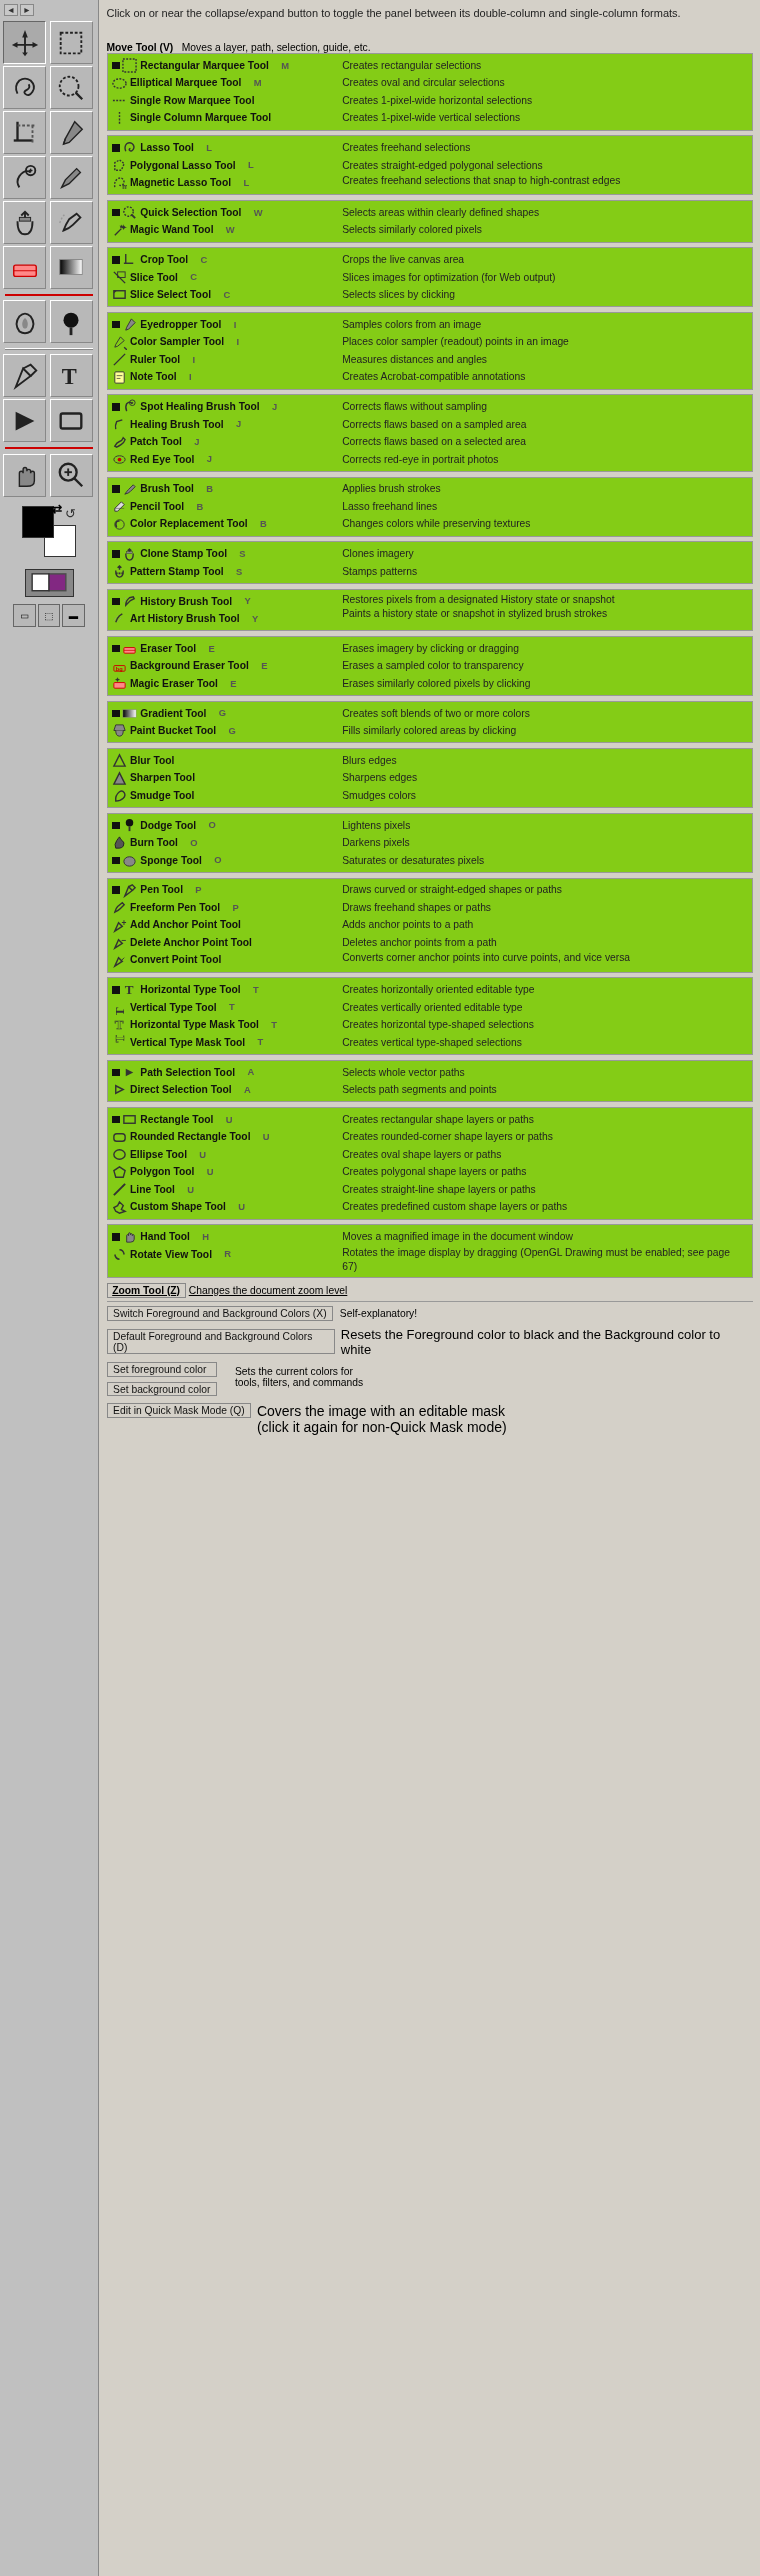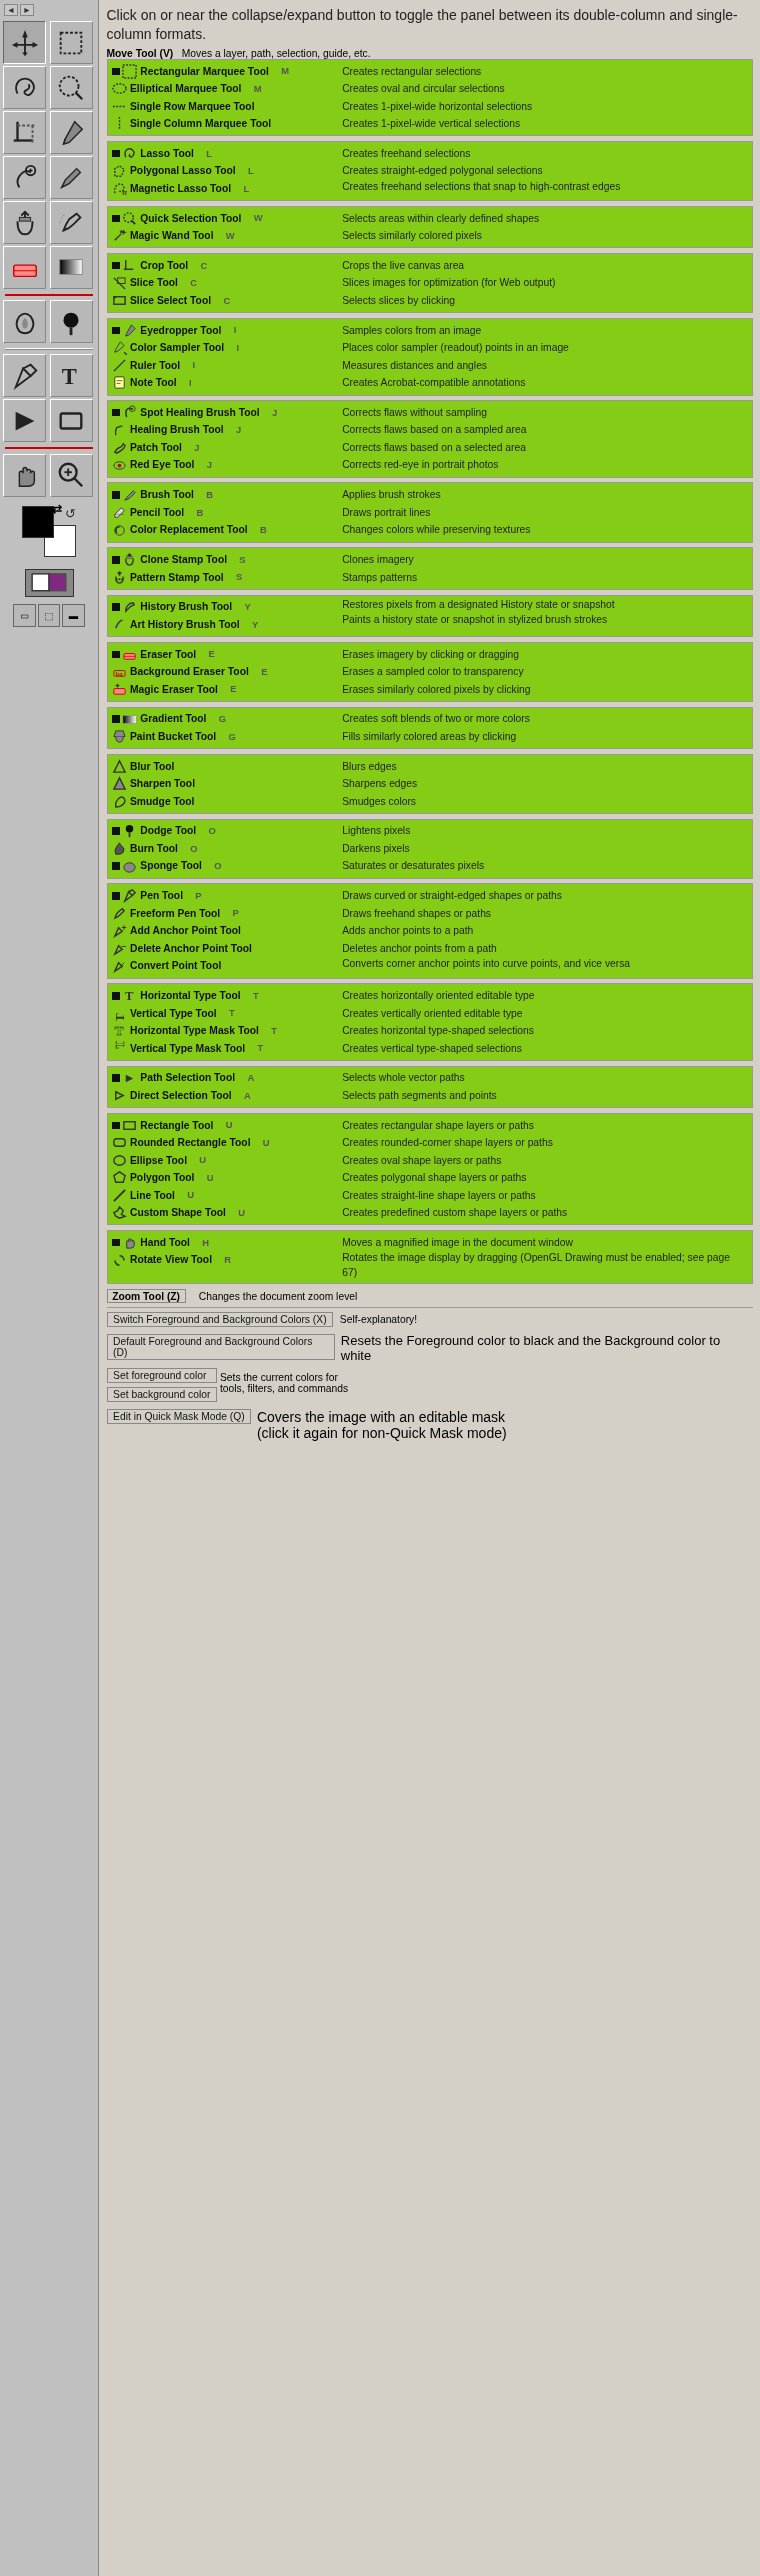--- a/index.html
+++ b/index.html
@@ -151,23 +151,23 @@
       font-size: 9.4px;
     }
 
     
     .content {
       flex: 1;
       padding: 5.6px 7.5px;
       background: #d4d0c8;
     }
     .intro-text {
-      font-size: 14px;
+      font-size: 11px;
       color: #222;
-      margin-bottom: 3px;
+      margin-bottom: 21px;
       line-height: 1.4;
     }
     .tool-shortcut {
       font-size: 9.4px;
       color: #555;
       margin-left: 3.8px;
     }
     .divider-line {
       width: 100%;
       height: 0.9px;
@@ -215,22 +215,23 @@
       padding: 0.9px 5.6px;
       font-size: 10.3px;
       color: #111;
       background: #d4d0c8;
       display: inline-block;
       margin-bottom: 1.9px;
     }
     .zoom-row {
       display: flex;
       align-items: center;
-      gap: 13px;
+      gap: 3px;
       margin-bottom: 3.8px;
+      text-decoration: underline;
     }
   </style>
 </head>
 <body>
 
 <div class="page-container">
 
   <div class="sidebar">
     <div class="sidebar-top-arrows">
       <span class="sidebar-arrow">◄</span>
@@ -643,21 +644,21 @@
         <div class="tname">
           <svg width="15" height="15" viewBox="0 0 16 16">
               <circle cx="8" cy="8" r="5" fill="none" stroke="#333" stroke-width="1"></circle>
               <path d="M5,11 Q3,8 5,5 L8,4" fill="none" stroke="#333" stroke-width="1.5"></path>
             </svg>
           Color Replacement Tool &nbsp;<span class="tool-shortcut">B</span>
         </div>
       </div>
       <div class="tgroup-descs">
         <div class="tdesc">Applies brush strokes</div>
-        <div class="tdesc">Draws portrait lines</div>
+        <div class="tdesc">Lasso freehand lines</div>
         <div class="tdesc">Changes colors while preserving textures</div>
       </div>
     </div>
 
     <div class="tgroup">
       <div class="tgroup-names">
         <div class="tname">
           <span class="marker-square"></span>
           <svg width="15" height="15" viewBox="0 0 16 16">
               <path d="M8,2 L8,6 M6,4 L8,2 L10,4" fill="none" stroke="#333" stroke-width="1.5"></path>
@@ -1017,21 +1018,21 @@
     <div style="margin-bottom:4.7px;">
       <span class="special-label">Switch Foreground and Background Colors (X)</span>
       <span style="font-size:10.3px;margin-left:3.8px;">Self-explanatory!</span>
     </div>
 
     <div style="display:flex;align-items:center;margin-bottom:4.7px;gap:5.6px;">
       <span class="special-label">Default Foreground and Background Colors (D)</span>
       <span style="font-size:13px;">Resets the Foreground color to black and the Background color to white</span>
     </div>
 
-    <div style="display:flex;align-items:flex-start;margin-bottom:4.7px;gap:3px;">
+    <div style="display:flex;align-items:flex-start;margin-bottom:4.7px;gap:18px;">
       <div style="display:flex;flex-direction:column;gap:2.8px;">
         <span class="special-label">Set foreground color</span>
         <span class="special-label">Set background color</span>
       </div>
       <span style="font-size:10.3px;margin-top:3.8px;">Sets the current colors for<br>tools, filters, and commands</span>
     </div>
 
     <div style="display:flex;align-items:flex-start;margin-bottom:4.7px;gap:5.6px;">
       <span class="special-label">Edit in Quick Mask Mode (Q)</span>
       <span style="font-size:14px;">Covers the image with an editable mask<br>(click it again for non-Quick Mask mode)</span>

